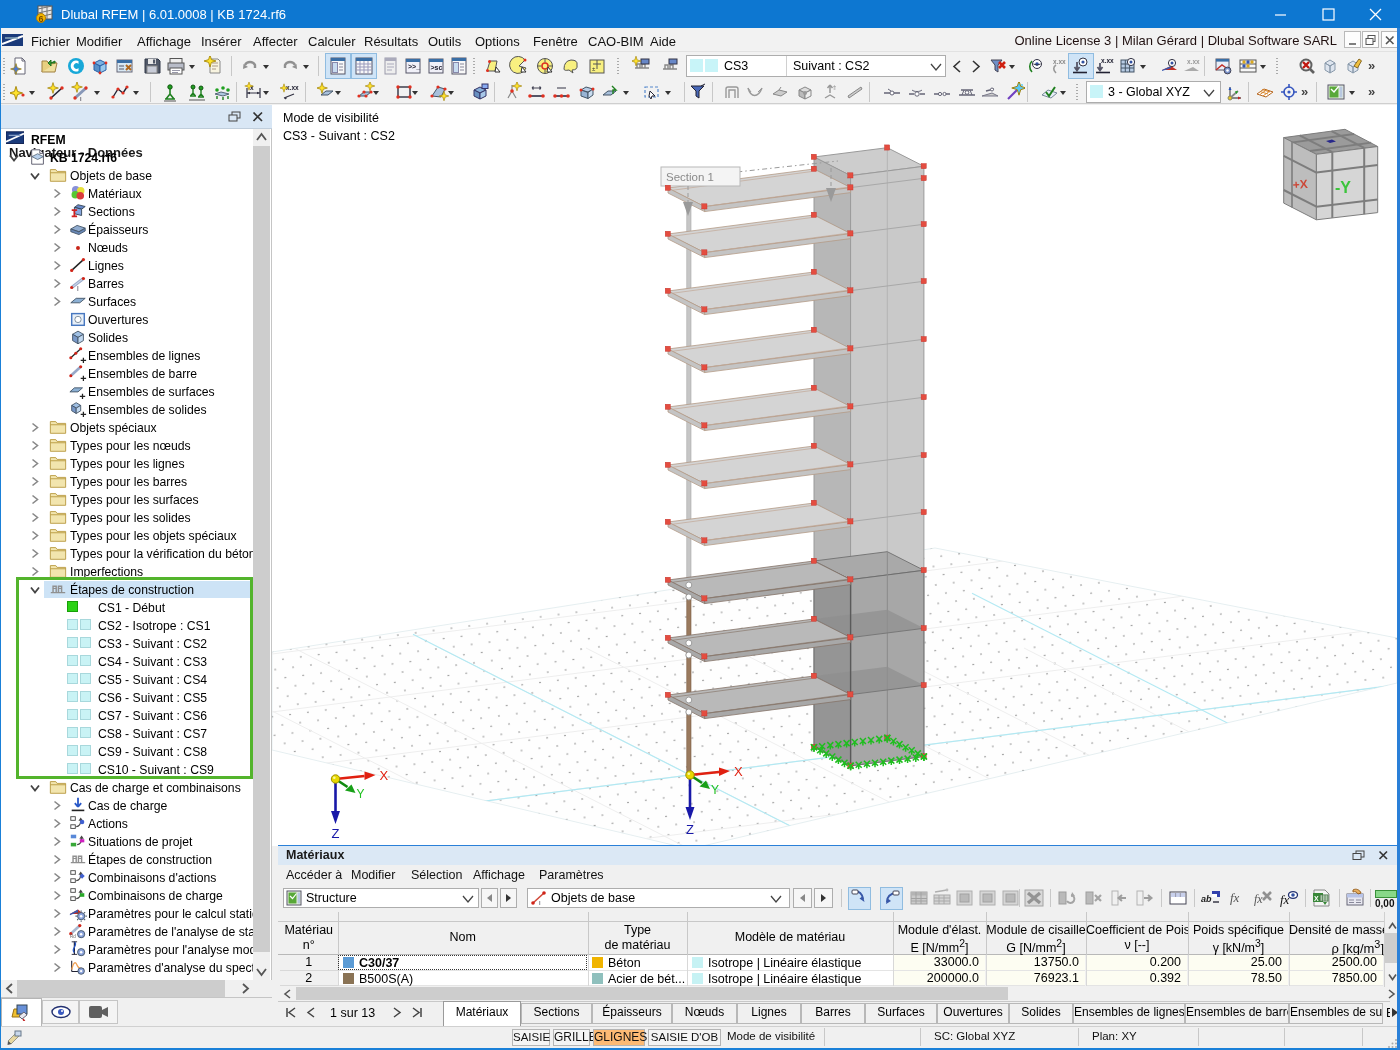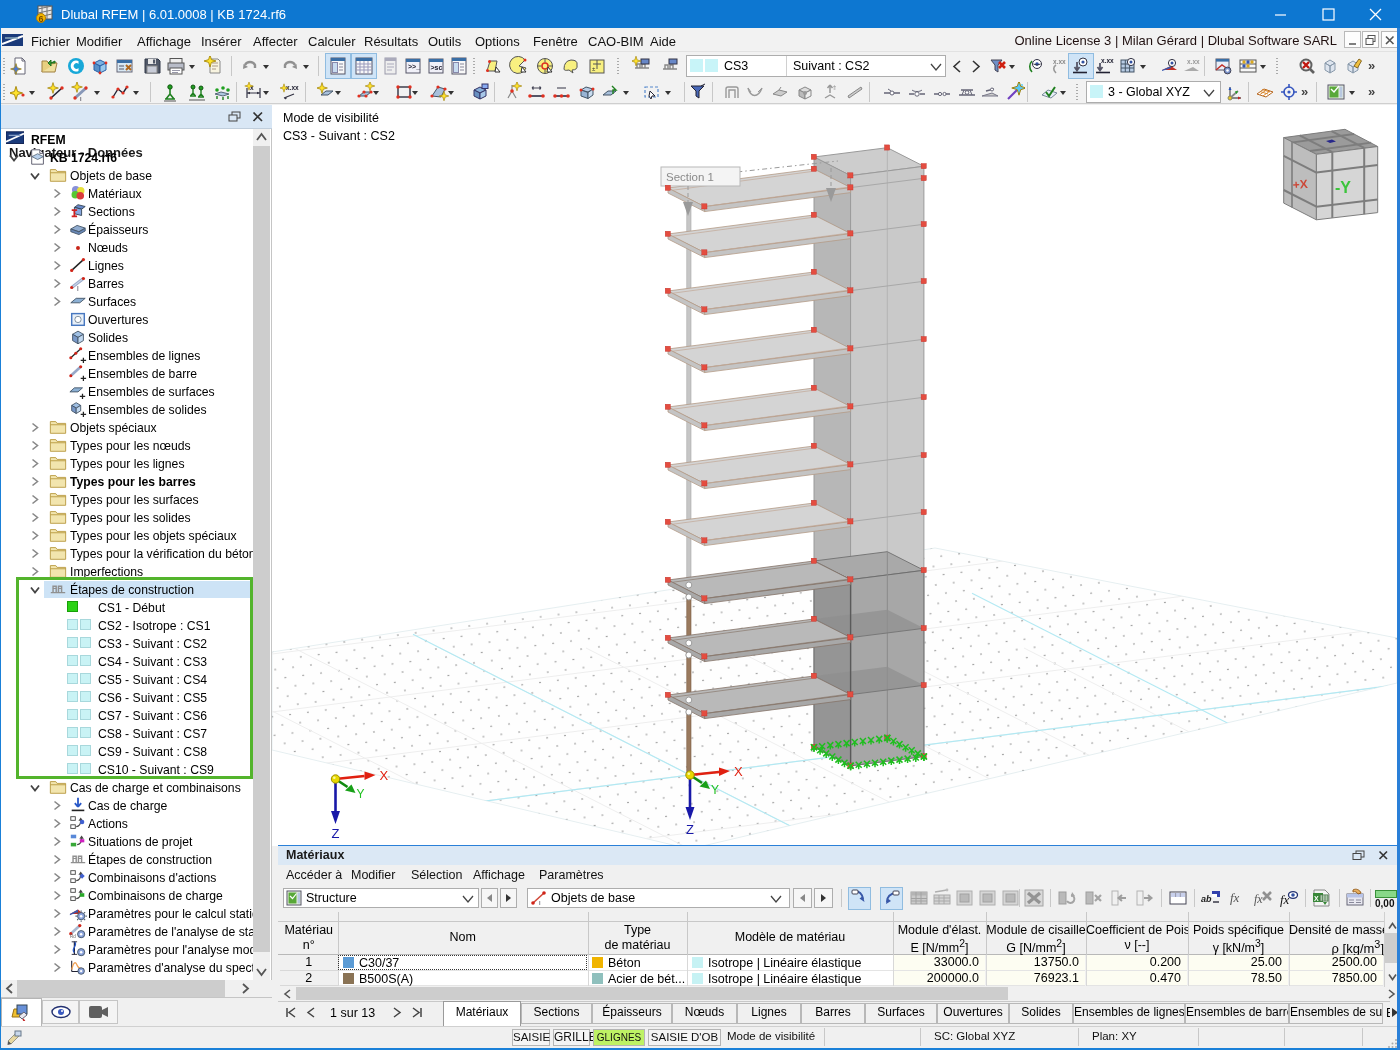--- a/index.html
+++ b/index.html
@@ -731,21 +731,21 @@
       <path d="M1.5 7.5 h17" stroke="#b89840"></path>
     </svg>
     <div style="position:absolute;left:70px;top:456.5px;font-size:12.2px;color:#000;font-weight:normal;white-space:nowrap;">Types pour les lignes</div>
     <svg style="position:absolute;left:29px;top:476px;" width="12" height="11" viewBox="0 0 12 11">
       <path d="M3.5 1.5 L8.5 5.5 L3.5 9.5" fill="none" stroke="#888" stroke-width="1.6"></path>
     </svg>
     <svg style="position:absolute;left:49px;top:472px;" width="18" height="18" viewBox="0 0 20 20">
       <path d="M1.5 4 h6 l1.5 2 h9.5 v11 h-17 z" fill="#f2e5ae" stroke="#b89840"></path>
       <path d="M1.5 7.5 h17" stroke="#b89840"></path>
     </svg>
-    <div style="position:absolute;left:70px;top:474.5px;font-size:12.2px;color:#000;font-weight:bold;white-space:nowrap;">Types pour les barres</div>
+    <div style="position:absolute;left:70px;top:474.5px;font-size:12.2px;color:#000;font-weight:normal;white-space:nowrap;">Types pour les barres</div>
     <svg style="position:absolute;left:29px;top:494px;" width="12" height="11" viewBox="0 0 12 11">
       <path d="M3.5 1.5 L8.5 5.5 L3.5 9.5" fill="none" stroke="#888" stroke-width="1.6"></path>
     </svg>
     <svg style="position:absolute;left:49px;top:490px;" width="18" height="18" viewBox="0 0 20 20">
       <path d="M1.5 4 h6 l1.5 2 h9.5 v11 h-17 z" fill="#f2e5ae" stroke="#b89840"></path>
       <path d="M1.5 7.5 h17" stroke="#b89840"></path>
     </svg>
     <div style="position:absolute;left:70px;top:492.5px;font-size:12.2px;color:#000;font-weight:normal;white-space:nowrap;">Types pour les surfaces</div>
     <svg style="position:absolute;left:29px;top:512px;" width="12" height="11" viewBox="0 0 12 11">
       <path d="M3.5 1.5 L8.5 5.5 L3.5 9.5" fill="none" stroke="#888" stroke-width="1.6"></path>
@@ -1485,21 +1485,21 @@
     <div class="abs" style="left:986px;top:938px;width:100px;text-align:center;font-size:12.5px;color:#000;white-space:nowrap;overflow:hidden">G [N/mm<sup>2</sup>]</div>
     <div class="abs" style="left:1086px;top:923px;width:102px;text-align:center;font-size:12.5px;color:#000;white-space:nowrap;overflow:hidden">Coefficient de Pois</div>
     <div class="abs" style="left:1086px;top:938px;width:102px;text-align:center;font-size:12.5px;color:#000;white-space:nowrap;overflow:hidden">ν [--]</div>
     <div class="abs" style="left:1188px;top:923px;width:101px;text-align:center;font-size:12.5px;color:#000;white-space:nowrap;overflow:hidden">Poids spécifique</div>
     <div class="abs" style="left:1188px;top:938px;width:101px;text-align:center;font-size:12.5px;color:#000;white-space:nowrap;overflow:hidden">γ [kN/m<sup>3</sup>]</div>
     <div class="abs" style="left:1289px;top:923px;width:95px;text-align:center;font-size:12.5px;color:#000;white-space:nowrap;overflow:hidden">Densité de masse</div>
     <div class="abs" style="left:1289px;top:938px;width:95px;text-align:right;font-size:13px;color:#000;white-space:nowrap;overflow:hidden">ρ [kg/m<sup>3</sup>]</div>
     <div class="abs" style="left:280px;top:955.0px;width:57.5px;height:15.7px;background:#f0f0f0;border-bottom:1px solid #d8d8d8;text-align:center;font-size:12.5px">1</div>
     <div class="abs" style="left:338px;top:955.0px;width:250px;height:15.7px;background:#fff;border-bottom:1px solid #e4e4e4"></div>
     <div class="abs" style="left:343px;top:957.0px;width:11px;height:11px;background:#5b9bd5"></div>
-    <div style="position:absolute;left:359px;top:956.0px;font-size:12.5px;color:#000;font-weight:normal;white-space:nowrap;">C30/37</div>
+    <div style="position:absolute;left:359px;top:956.0px;font-size:12.5px;color:#000;font-weight:bold;white-space:nowrap;">C30/37</div>
     <div class="abs" style="left:588.5px;top:955.0px;width:98px;height:15.7px;background:#fff;border-bottom:1px solid #e4e4e4"></div>
     <div class="abs" style="left:592px;top:957.0px;width:11px;height:11px;background:#f0b400"></div>
     <div style="position:absolute;left:608px;top:956.0px;font-size:12.5px;color:#000;font-weight:normal;white-space:nowrap;">Béton</div>
     <div class="abs" style="left:687.5px;top:955.0px;width:205px;height:15.7px;background:#fff;border-bottom:1px solid #e4e4e4"></div>
     <div class="abs" style="left:692px;top:957.0px;width:11px;height:11px;background:#c6f2f4"></div>
     <div style="position:absolute;left:708px;top:956.0px;font-size:12.5px;color:#000;font-weight:normal;white-space:nowrap;">Isotrope | Linéaire élastique</div>
     <div class="abs" style="left:894px;top:955.0px;width:91px;height:15.7px;background:#fdfdf2;border-bottom:1px solid #e4e4e4;text-align:right;font-size:12.5px;padding-right:6px;line-height:15.7px">33000.0</div>
     <div class="abs" style="left:987px;top:955.0px;width:98px;height:15.7px;background:#fdfdf2;border-bottom:1px solid #e4e4e4;text-align:right;font-size:12.5px;padding-right:6px;line-height:15.7px">13750.0</div>
     <div class="abs" style="left:1087px;top:955.0px;width:100px;height:15.7px;background:#fdfdf2;border-bottom:1px solid #e4e4e4;text-align:right;font-size:12.5px;padding-right:6px;line-height:15.7px">0.200</div>
     <div class="abs" style="left:1189px;top:955.0px;width:99px;height:15.7px;background:#fdfdf2;border-bottom:1px solid #e4e4e4;text-align:right;font-size:12.5px;padding-right:6px;line-height:15.7px">25.00</div>
@@ -1509,21 +1509,21 @@
     <div class="abs" style="left:343px;top:972.7px;width:11px;height:11px;background:#8a7355"></div>
     <div style="position:absolute;left:359px;top:971.7px;font-size:12.5px;color:#000;font-weight:normal;white-space:nowrap;">B500S(A)</div>
     <div class="abs" style="left:588.5px;top:970.7px;width:98px;height:15.7px;background:#fff;border-bottom:1px solid #e4e4e4"></div>
     <div class="abs" style="left:592px;top:972.7px;width:11px;height:11px;background:#8fc0bd"></div>
     <div style="position:absolute;left:608px;top:971.7px;font-size:12.5px;color:#000;font-weight:normal;white-space:nowrap;">Acier de bét...</div>
     <div class="abs" style="left:687.5px;top:970.7px;width:205px;height:15.7px;background:#fff;border-bottom:1px solid #e4e4e4"></div>
     <div class="abs" style="left:692px;top:972.7px;width:11px;height:11px;background:#c6f2f4"></div>
     <div style="position:absolute;left:708px;top:971.7px;font-size:12.5px;color:#000;font-weight:normal;white-space:nowrap;">Isotrope | Linéaire élastique</div>
     <div class="abs" style="left:894px;top:970.7px;width:91px;height:15.7px;background:#fdfdf2;border-bottom:1px solid #e4e4e4;text-align:right;font-size:12.5px;padding-right:6px;line-height:15.7px">200000.0</div>
     <div class="abs" style="left:987px;top:970.7px;width:98px;height:15.7px;background:#fdfdf2;border-bottom:1px solid #e4e4e4;text-align:right;font-size:12.5px;padding-right:6px;line-height:15.7px">76923.1</div>
-    <div class="abs" style="left:1087px;top:970.7px;width:100px;height:15.7px;background:#fdfdf2;border-bottom:1px solid #e4e4e4;text-align:right;font-size:12.5px;padding-right:6px;line-height:15.7px">0.470</div>
+    <div class="abs" style="left:1087px;top:970.7px;width:100px;height:15.7px;background:#fdfdf2;border-bottom:1px solid #e4e4e4;text-align:right;font-size:12.5px;padding-right:6px;line-height:15.7px">0.392</div>
     <div class="abs" style="left:1189px;top:970.7px;width:99px;height:15.7px;background:#fdfdf2;border-bottom:1px solid #e4e4e4;text-align:right;font-size:12.5px;padding-right:6px;line-height:15.7px">78.50</div>
     <div class="abs" style="left:1290px;top:970.7px;width:93px;height:15.7px;background:#fdfdf2;border-bottom:1px solid #e4e4e4;text-align:right;font-size:12.5px;padding-right:6px;line-height:15.7px">7850.00</div>
     <div class="abs" style="left:337.5px;top:955px;width:1px;height:31.4px;background:#d8d8d8"></div>
     <div class="abs" style="left:588px;top:955px;width:1px;height:31.4px;background:#d8d8d8"></div>
     <div class="abs" style="left:687px;top:955px;width:1px;height:31.4px;background:#d8d8d8"></div>
     <div class="abs" style="left:893px;top:955px;width:1px;height:31.4px;background:#d8d8d8"></div>
     <div class="abs" style="left:986px;top:955px;width:1px;height:31.4px;background:#d8d8d8"></div>
     <div class="abs" style="left:1086px;top:955px;width:1px;height:31.4px;background:#d8d8d8"></div>
     <div class="abs" style="left:1188px;top:955px;width:1px;height:31.4px;background:#d8d8d8"></div>
     <div class="abs" style="left:1289px;top:955px;width:1px;height:31.4px;background:#d8d8d8"></div>
@@ -1577,21 +1577,21 @@
       <path d="M2 2 L8 6.5 L2 11" fill="#333"></path>
     </svg>
     <div class="abs" style="left:0;top:1026px;width:1400px;height:22px;background:#f0f0f0;border-top:1px solid #d0d0d0"></div>
     <svg style="position:absolute;left:6px;top:1029px;" width="18" height="17" viewBox="0 0 18 17">
       <path d="M2 12 L10 4 l3 3 -8 8 z" fill="#e8d8a0" stroke="#998"></path>
       <path d="M2 12 l-0.5 4 4 -1" fill="#555"></path>
       <rect x="9" y="2" width="6" height="5" fill="#c8d8ec" stroke="#678"></rect>
     </svg>
     <div class="abs" style="left:512px;top:1028.5px;width:38px;height:17px;border:1px solid #b5b5b5;background:#f4f4f4;text-align:center;font-size:11.5px;line-height:15px;color:#111">SAISIE</div>
     <div class="abs" style="left:553px;top:1028.5px;width:37px;height:17px;border:1px solid #b5b5b5;background:#f4f4f4;text-align:center;font-size:12px;line-height:15px;color:#111">GRILLE</div>
-    <div class="abs" style="left:593px;top:1028.5px;width:52px;height:17px;border:1px solid #b5b5b5;background:#bef264;text-align:center;font-size:10px;line-height:15px;color:#111">GLIGNES</div>
+    <div class="abs" style="left:593px;top:1028.5px;width:52px;height:17px;border:1px solid #b5b5b5;background:#fdba74;text-align:center;font-size:12px;line-height:15px;color:#111">GLIGNES</div>
     <div class="abs" style="left:648px;top:1028.5px;width:73px;height:17px;border:1px solid #b5b5b5;background:#f4f4f4;text-align:center;font-size:11.5px;line-height:15px;color:#111">SAISIE D'OB</div>
     <div style="position:absolute;left:727px;top:1030px;font-size:11.5px;color:#111;font-weight:normal;white-space:nowrap;">Mode de visibilité</div>
     <div class="abs" style="left:824px;top:1028px;width:1px;height:18px;background:#c8c8c8"></div>
     <div class="abs" style="left:920px;top:1028px;width:1px;height:18px;background:#c8c8c8"></div>
     <div class="abs" style="left:1078px;top:1028px;width:1px;height:18px;background:#c8c8c8"></div>
     <div class="abs" style="left:1198px;top:1028px;width:1px;height:18px;background:#c8c8c8"></div>
     <div class="abs" style="left:1284px;top:1028px;width:1px;height:18px;background:#c8c8c8"></div>
     <div class="abs" style="left:1362px;top:1028px;width:1px;height:18px;background:#c8c8c8"></div>
     <div style="position:absolute;left:934px;top:1030px;font-size:11.5px;color:#111;font-weight:normal;white-space:nowrap;">SC: Global XYZ</div>
     <div style="position:absolute;left:1092px;top:1030px;font-size:11.5px;color:#111;font-weight:normal;white-space:nowrap;">Plan: XY</div>

